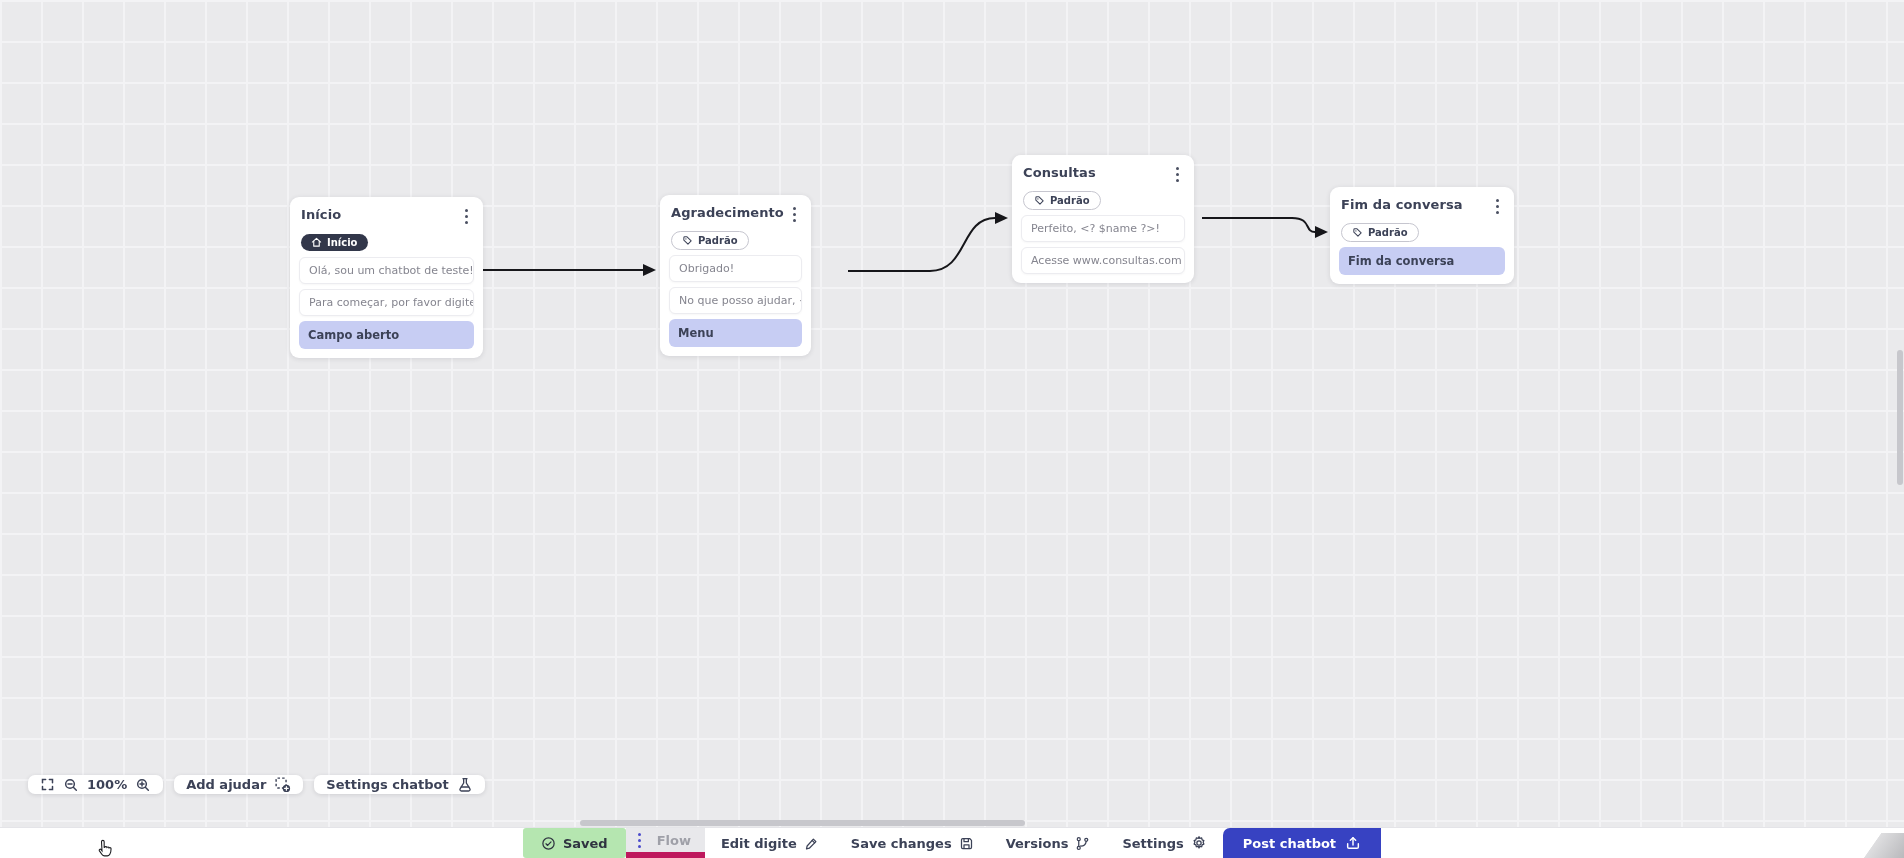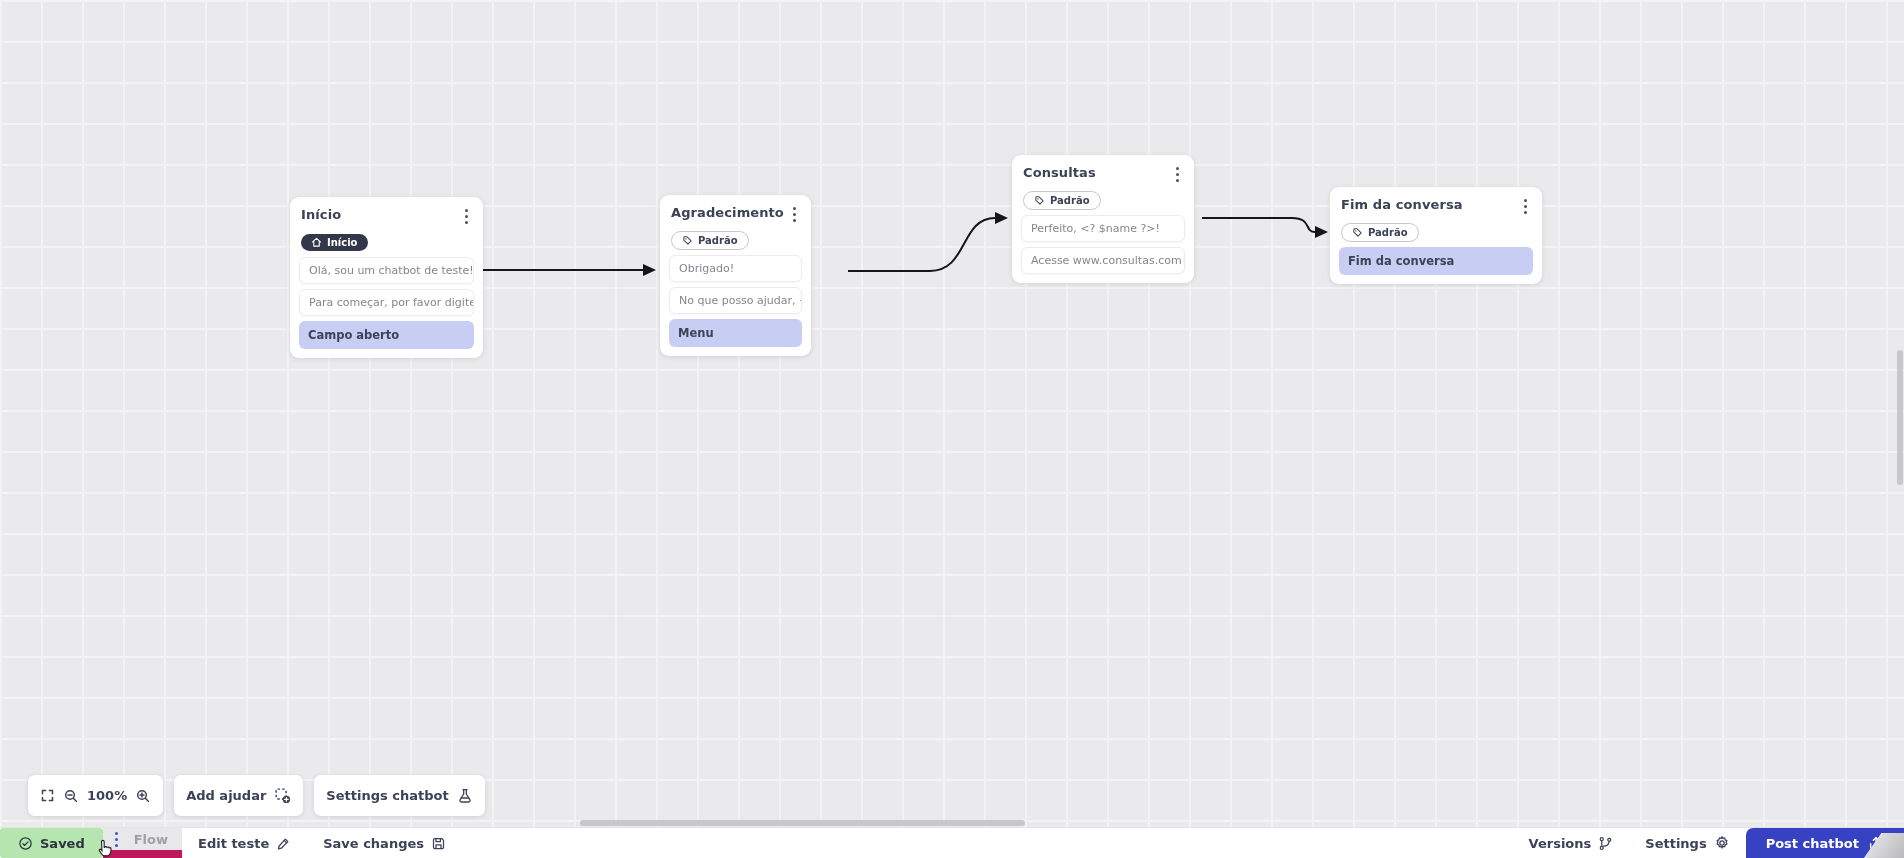--- a/index.html
+++ b/index.html
@@ -34,43 +34,43 @@
     padding:6px 9px; font-size:11px; color:#85858f;
     white-space:nowrap; overflow:hidden; box-shadow:0 1px 2px rgba(40,40,60,.04);
   }
   .hl {
     margin-top:5px; background:#c7cdf3; border-radius:6px; padding:7px 9px;
     font-size:11.5px; font-weight:700; color:#3c4257; white-space:nowrap; overflow:hidden;
   }
   #node-inicio        { left:290px;  top:197px; width:193px; }
   #node-agradecimento { left:660px;  top:195px; width:151px; }
   #node-consultas     { left:1012px; top:155px; width:182px; }
-  #node-fim           { left:1330px; top:187px; width:212px; }
+  #node-fim           { left:1330px; top:187px; width:184px; }
 
   
   .edges { position:absolute; inset:0; pointer-events:none; }
   .edges path { fill:none; stroke:#16161a; stroke-width:2; }
   .edges polygon { fill:#16161a; }
 
   
   .zoombar { position:absolute; left:28px; top:775px; display:flex; gap:11px; }
   .zcard { background:#fff; border-radius:7px; box-shadow:0 1px 4px rgba(40,40,60,.14);
-    height:41px; display:flex; align-items:center; gap:8px; padding:0 12px;
+    height:19px; display:flex; align-items:center; gap:8px; padding:0 12px;
     font-size:13px; font-weight:700; color:#3c4257; cursor:pointer; }
   .zcard svg { display:block; }
   .icon-btn { display:flex; align-items:center; cursor:pointer; }
 
   
   .bottombar { position:absolute; left:0; right:0; bottom:0; height:31px; background:#fff;
-    border-top:1px solid #e4e4e8; display:flex; align-items:stretch; justify-content:space-between;
+    border-top:1px solid #e4e4e8; display:flex; align-items:stretch; justify-content:center;
     font-size:13px; color:#3c4257; }
   .bb-left, .bb-right { display:flex; align-items:stretch; }
   .bb-item { display:flex; align-items:center; gap:7px; padding:0 16px; font-weight:600; cursor:pointer; }
   .saved { background:#b5e6b0; color:#2f3340; gap:7px; padding:0 18px; border-radius:3px; }
-  .flowtab { background:#e8e8eb; border-bottom:8px solid #be185d; padding:0 14px 0 8px; gap:12px; }
+  .flowtab { background:#e8e8eb; border-bottom:6px solid #be185d; padding:0 14px 0 8px; gap:12px; }
   .flowtab .kebab i { background:#4b4bcb; }
   .flowtab-label { color:#9fa0a8; font-weight:600; }
   .postbtn { background:#3742c2; color:#fff; font-weight:700; gap:9px; padding:0 20px;
     border-top-left-radius:7px; position:relative; overflow:hidden; }
   .corner-fold { position:absolute; right:0; bottom:0; width:62px; height:25px;
     background:linear-gradient(125deg, transparent 49%, #dedee0 50%, #b9b9bc 100%); }
 
   
   .hscroll { position:absolute; left:580px; top:820px; width:445px; height:6px;
     background:#c7c7cc; border-radius:3px; cursor:pointer; }
@@ -242,21 +242,21 @@
     </div>
     <div class="bb-item flowtab">
       <span class="kebab">
           <i></i>
           <i></i>
           <i></i>
         </span>
       <span class="flowtab-label">Flow</span>
     </div>
     <div class="bb-item">
-      <span>Edit teste</span>
+      <span>Edit digite</span>
       <svg width="15" height="15" viewBox="0 0 24 24" fill="none" stroke="#3c4257" stroke-width="2" stroke-linecap="round" stroke-linejoin="round">
           <path d="M15 5 l4 4 L8.5 19.5 L4 20.5 5 16 z"></path>
           <path d="M13 7 l4 4"></path>
         </svg>
     </div>
     <div class="bb-item">
       <span>Save changes</span>
       <svg width="15" height="15" viewBox="0 0 24 24" fill="none" stroke="#3c4257" stroke-width="2" stroke-linejoin="round">
           <path d="M4 6 a2 2 0 0 1 2-2 h11 l3 3 v11 a2 2 0 0 1-2 2 H6 a2 2 0 0 1-2-2 z"></path>
           <path d="M8 4 v5 h7 V4"></path>

